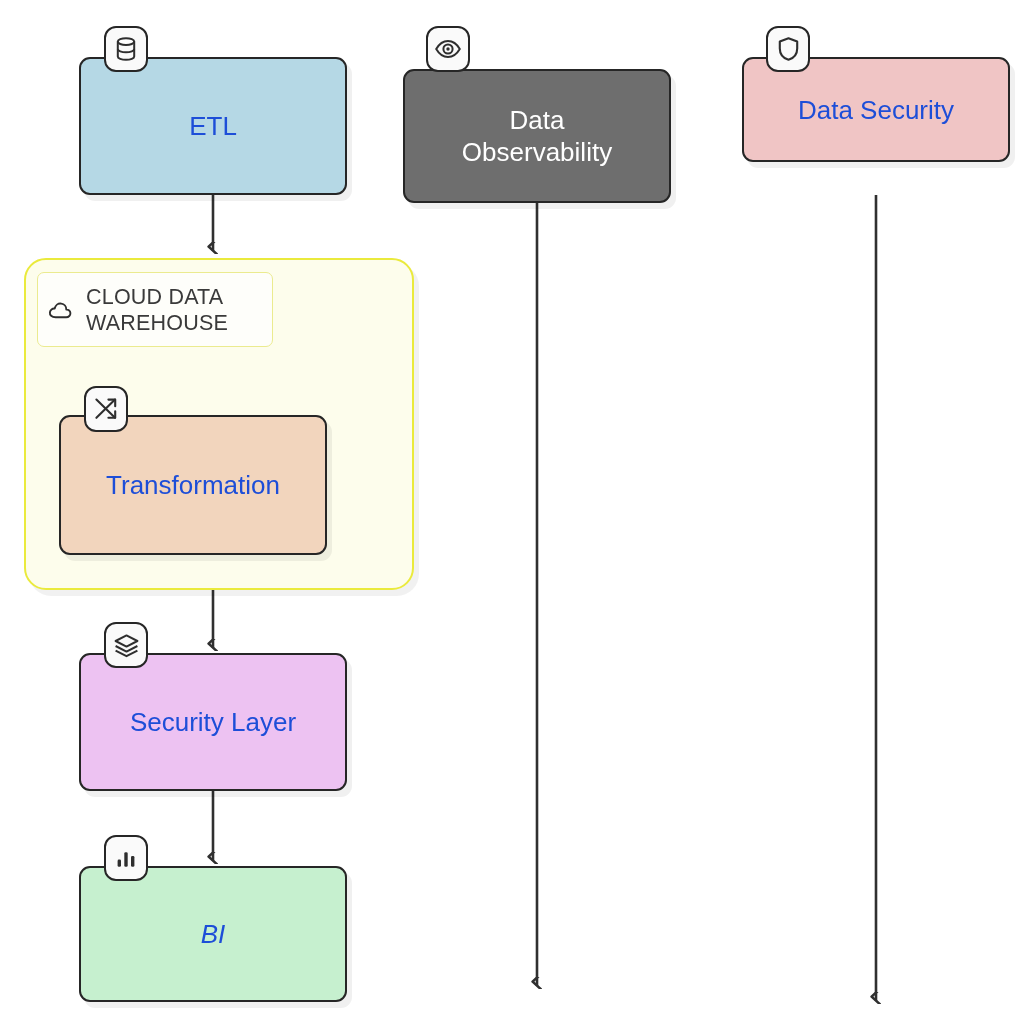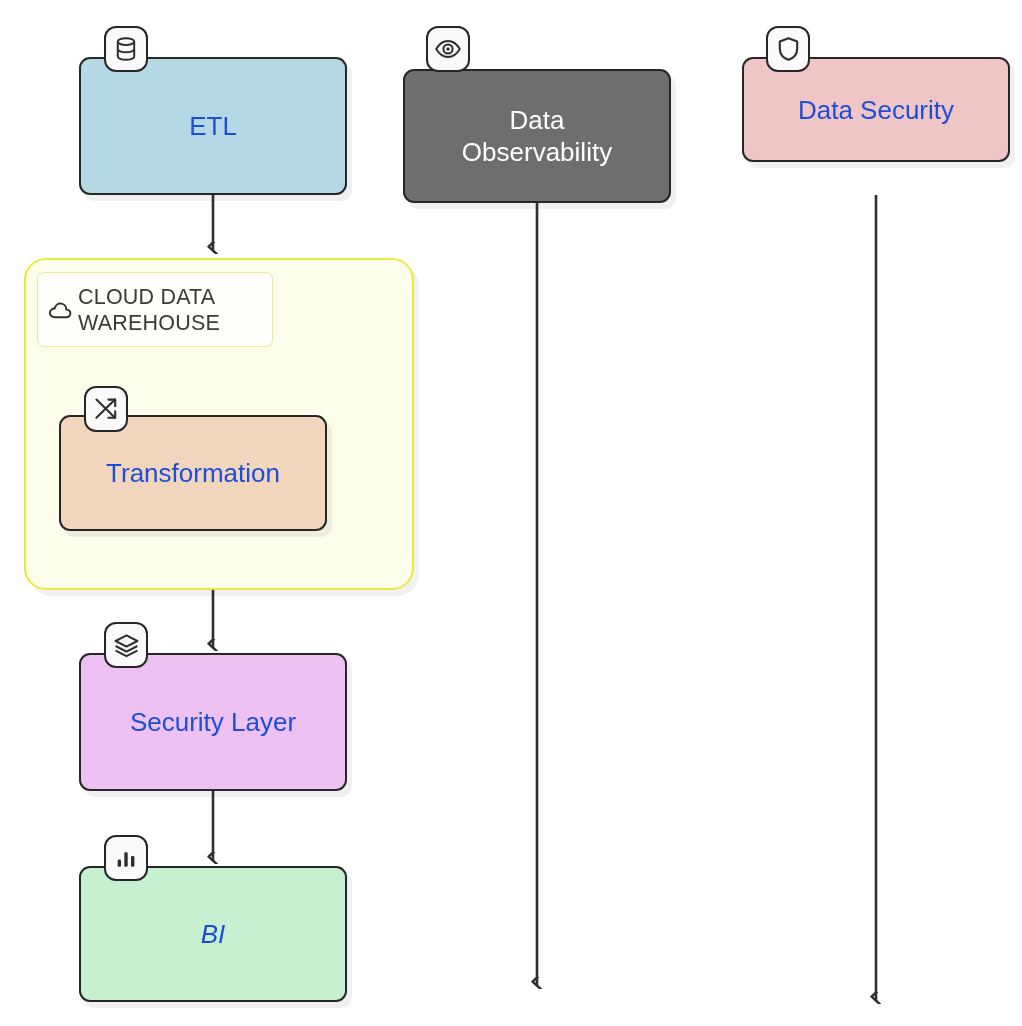--- a/index.html
+++ b/index.html
@@ -30,21 +30,21 @@
     box-shadow: 5px 6px 0 rgba(0,0,0,0.055);
   }
   .subgraph-label {
     position: absolute;
     box-sizing: border-box;
     background: #fefefa;
     border: 1.4px solid #ebeb8f;
     border-radius: 7px;
     display: flex;
     align-items: center;
-    gap: 1px;
+    gap: 9px;
     padding: 8px 11px 8px 9px;
   }
   .subgraph-label .lbl-text {
     font-size: 21.5px;
     line-height: 26px;
     color: #3a3a3a;
     letter-spacing: 0.2px;
     white-space: pre-line;
   }
 
@@ -164,21 +164,21 @@
 
   <div class="node" style="left:742px; top:57px; width:268px; height:105px; background:#f0c5c5;">
     <span class="node-label">Data Security</span>
   </div>
   <div class="icon-badge" style="left:766px; top:26px;">
     <svg width="23" height="26" viewBox="0 0 23 26">
       <path d="M11.5 2.2 L20.2 5.6 V12.4 C20.2 18.2 16.4 22.2 11.5 23.8 C6.6 22.2 2.8 18.2 2.8 12.4 V5.6 Z" fill="none" stroke="#2e2e2e" stroke-width="2.1" stroke-linejoin="round"></path>
     </svg>
   </div>
 
-  <div class="node" style="left:59px; top:415px; width:268px; height:116px; background:#f2d5bd;">
+  <div class="node" style="left:59px; top:415px; width:268px; height:140px; background:#f2d5bd;">
     <span class="node-label">Transformation</span>
   </div>
   <div class="icon-badge" style="left:84px; top:386px;">
     <svg width="26" height="26" viewBox="0 0 26 26">
       <path d="M3.4 3.6 L22.0 21.8" fill="none" stroke="#2e2e2e" stroke-width="2.1" stroke-linecap="round"></path>
       <path d="M3.4 21.8 L22.0 3.6" fill="none" stroke="#2e2e2e" stroke-width="2.1" stroke-linecap="round"></path>
       <path d="M15.4 3.6 L22.2 3.6 L22.2 10.2" fill="none" stroke="#2e2e2e" stroke-width="2.1" stroke-linecap="round" stroke-linejoin="round"></path>
       <path d="M15.4 21.8 L22.2 21.8 L22.2 15.2" fill="none" stroke="#2e2e2e" stroke-width="2.1" stroke-linecap="round" stroke-linejoin="round"></path>
     </svg>
   </div>

